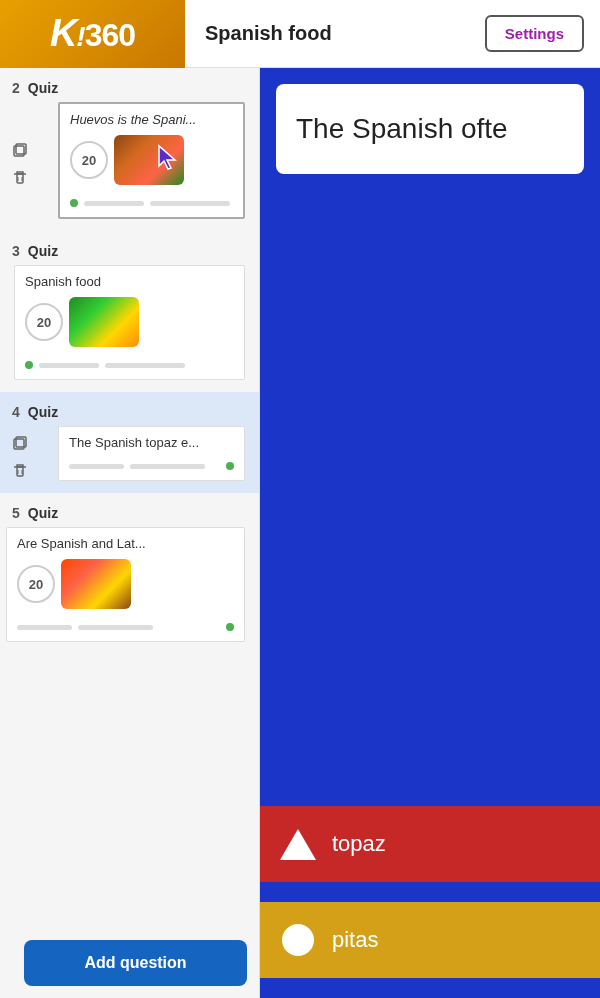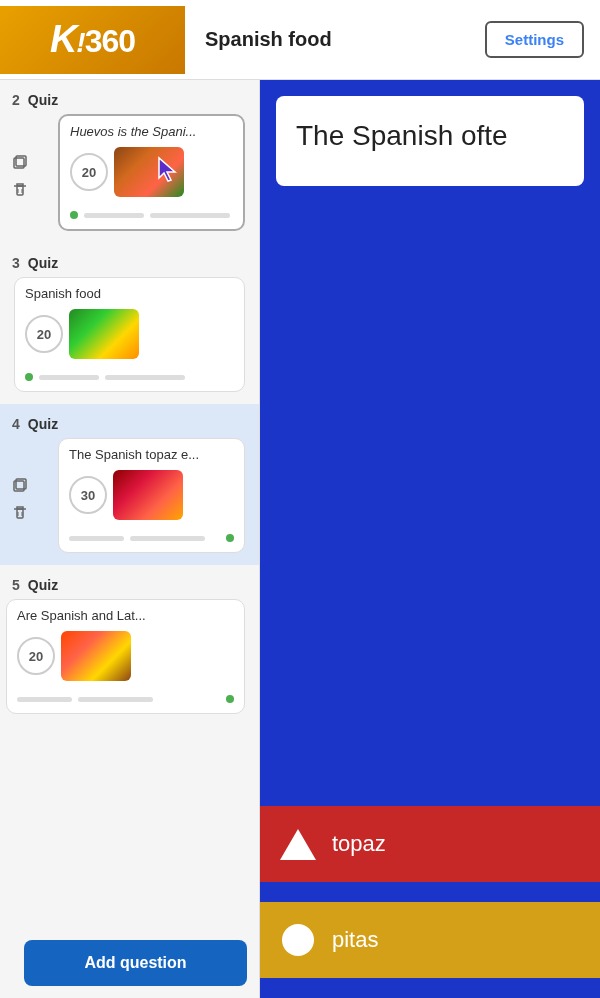--- a/index.html
+++ b/index.html
@@ -9,21 +9,21 @@
       height: 998px;
       overflow: hidden;
       display: flex;
       flex-direction: column;
     }
 
     
     .header {
       display: flex;
       align-items: center;
-      height: 80px;
+      height: 68px;
       background: #fff;
       border-bottom: 1px solid #ddd;
       flex-shrink: 0;
     }
     .logo-area {
       width: 185px;
       background: linear-gradient(135deg, #e8a000, #c87800);
       height: 68px;
       display: flex;
       align-items: center;
@@ -49,21 +49,21 @@
     }
     .settings-btn {
       margin-right: 16px;
       padding: 8px 18px;
       border: 2px solid #555;
       background: #fff;
       border-radius: 6px;
       font-size: 15px;
       font-weight: 600;
       cursor: pointer;
-      color: #3b82f6;
+      color: #a21caf;
     }
 
     
     .main {
       display: flex;
       flex: 1;
       overflow: hidden;
     }
 
     
@@ -105,21 +105,21 @@
       display: flex;
       align-items: center;
       justify-content: center;
       cursor: pointer;
       color: #666;
       font-size: 14px;
     }
 
     .quiz-card {
       background: #fff;
-      border-radius: 10px;
+      border-radius: 2px;
       margin: 2px 10px 8px 24px;
       padding: 8px 10px 10px 10px;
       border: 1px solid #ddd;
       position: relative;
       cursor: pointer;
     }
     .quiz-card.selected {
       border: 2px solid #aaa;
     }
 
@@ -239,20 +239,21 @@
     .question-box {
       background: #fff;
       margin: 16px 16px 0 16px;
       border-radius: 8px;
       padding: 24px 20px;
       font-size: 28px;
       font-weight: 400;
       color: #222;
       min-height: 90px;
       display: flex;
+      align-items: center;
     }
 
     .answers-area {
       flex: 1;
       display: flex;
       flex-direction: column;
       justify-content: flex-end;
       padding-bottom: 0;
     }
 
@@ -415,24 +416,20 @@
                 <polyline points="2,4 14,4" stroke="#666" stroke-width="1.5" fill="none"></polyline>
                 <rect x="5" y="4" width="6" height="9" rx="1" fill="none" stroke="#666" stroke-width="1.5"></rect>
                 <line x1="6" y1="7" x2="6" y2="11" stroke="#666" stroke-width="1"></line>
                 <line x1="10" y1="7" x2="10" y2="11" stroke="#666" stroke-width="1"></line>
                 <polyline points="5,4 5,2 11,2 11,4" stroke="#666" stroke-width="1.5" fill="none"></polyline>
               </svg>
           </div>
         </div>
         <div class="quiz-card" style="flex:1">
           <div class="card-title normal">The Spanish topaz e...</div>
-          <div class="card-body">
-            <div class="points-badge">30</div>
-            <div class="card-image food-img-3" style="width:70px;height:50px"></div>
-          </div>
           <div class="card-lines">
             <div class="line-short" style="width:55px"></div>
             <div class="line-short" style="width:75px"></div>
             <div class="line-dot" style="margin-left:auto"></div>
           </div>
         </div>
       </div>
     </div>
 
     <div class="quiz-section">

